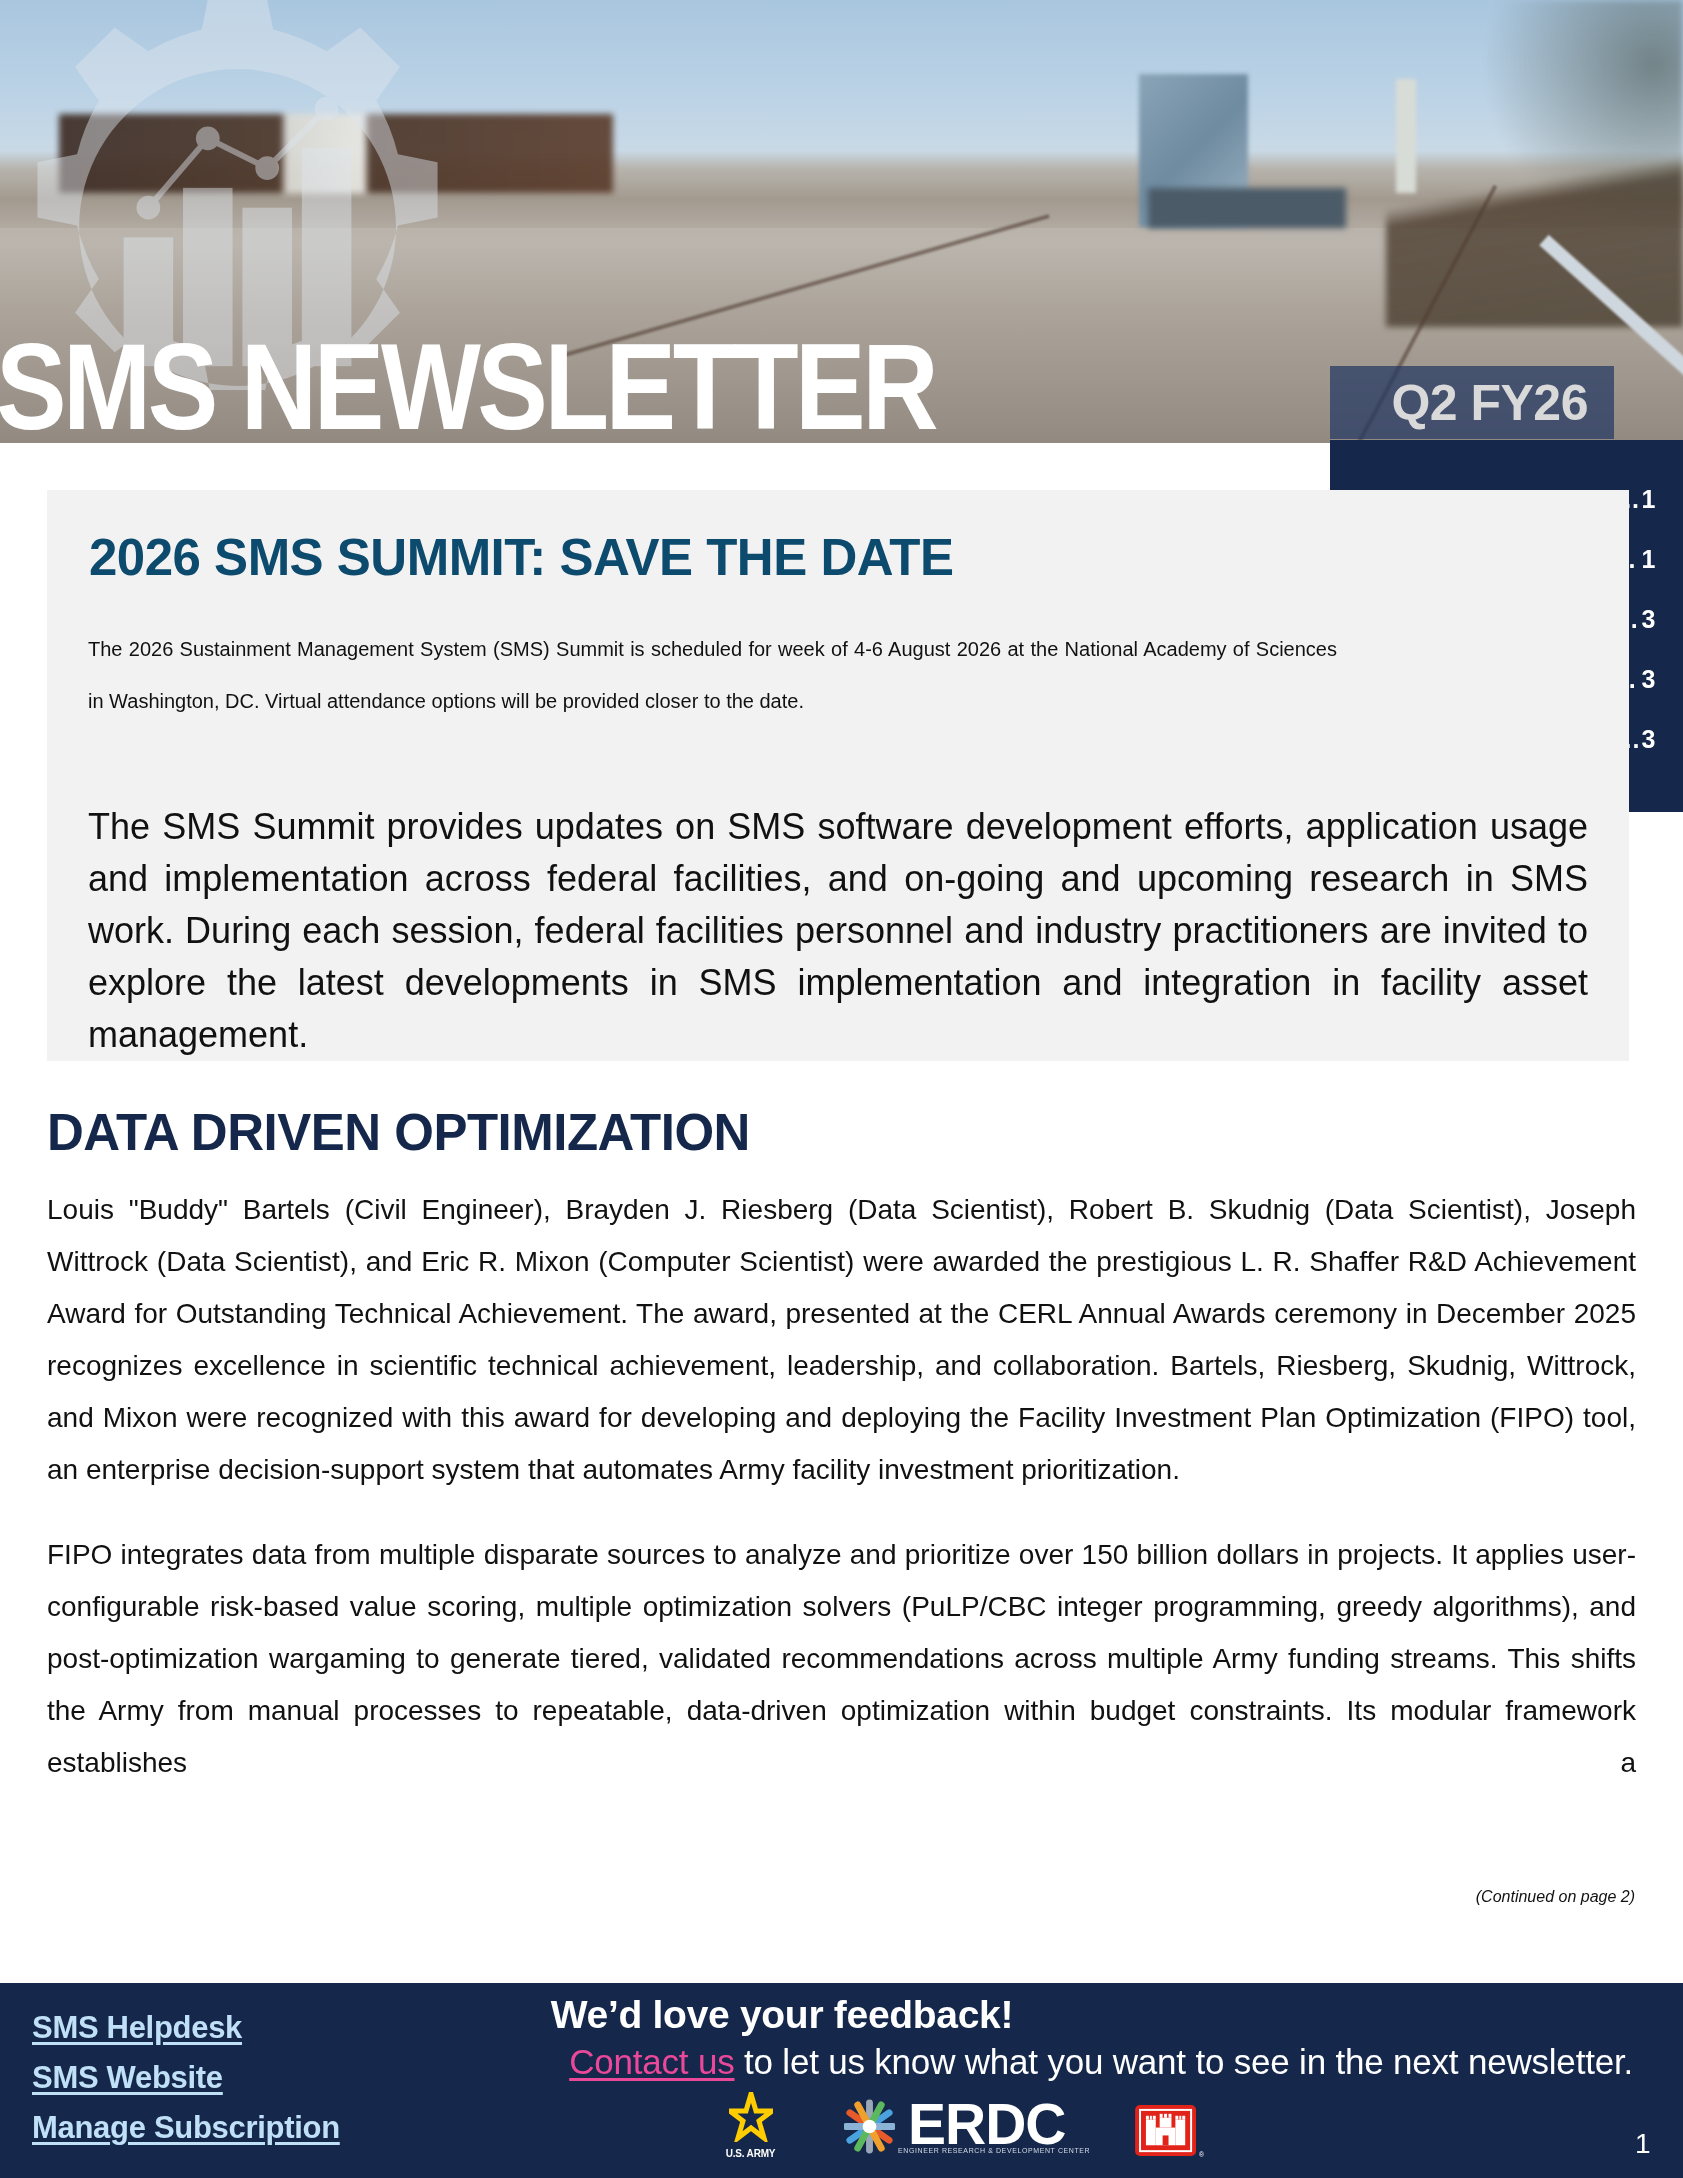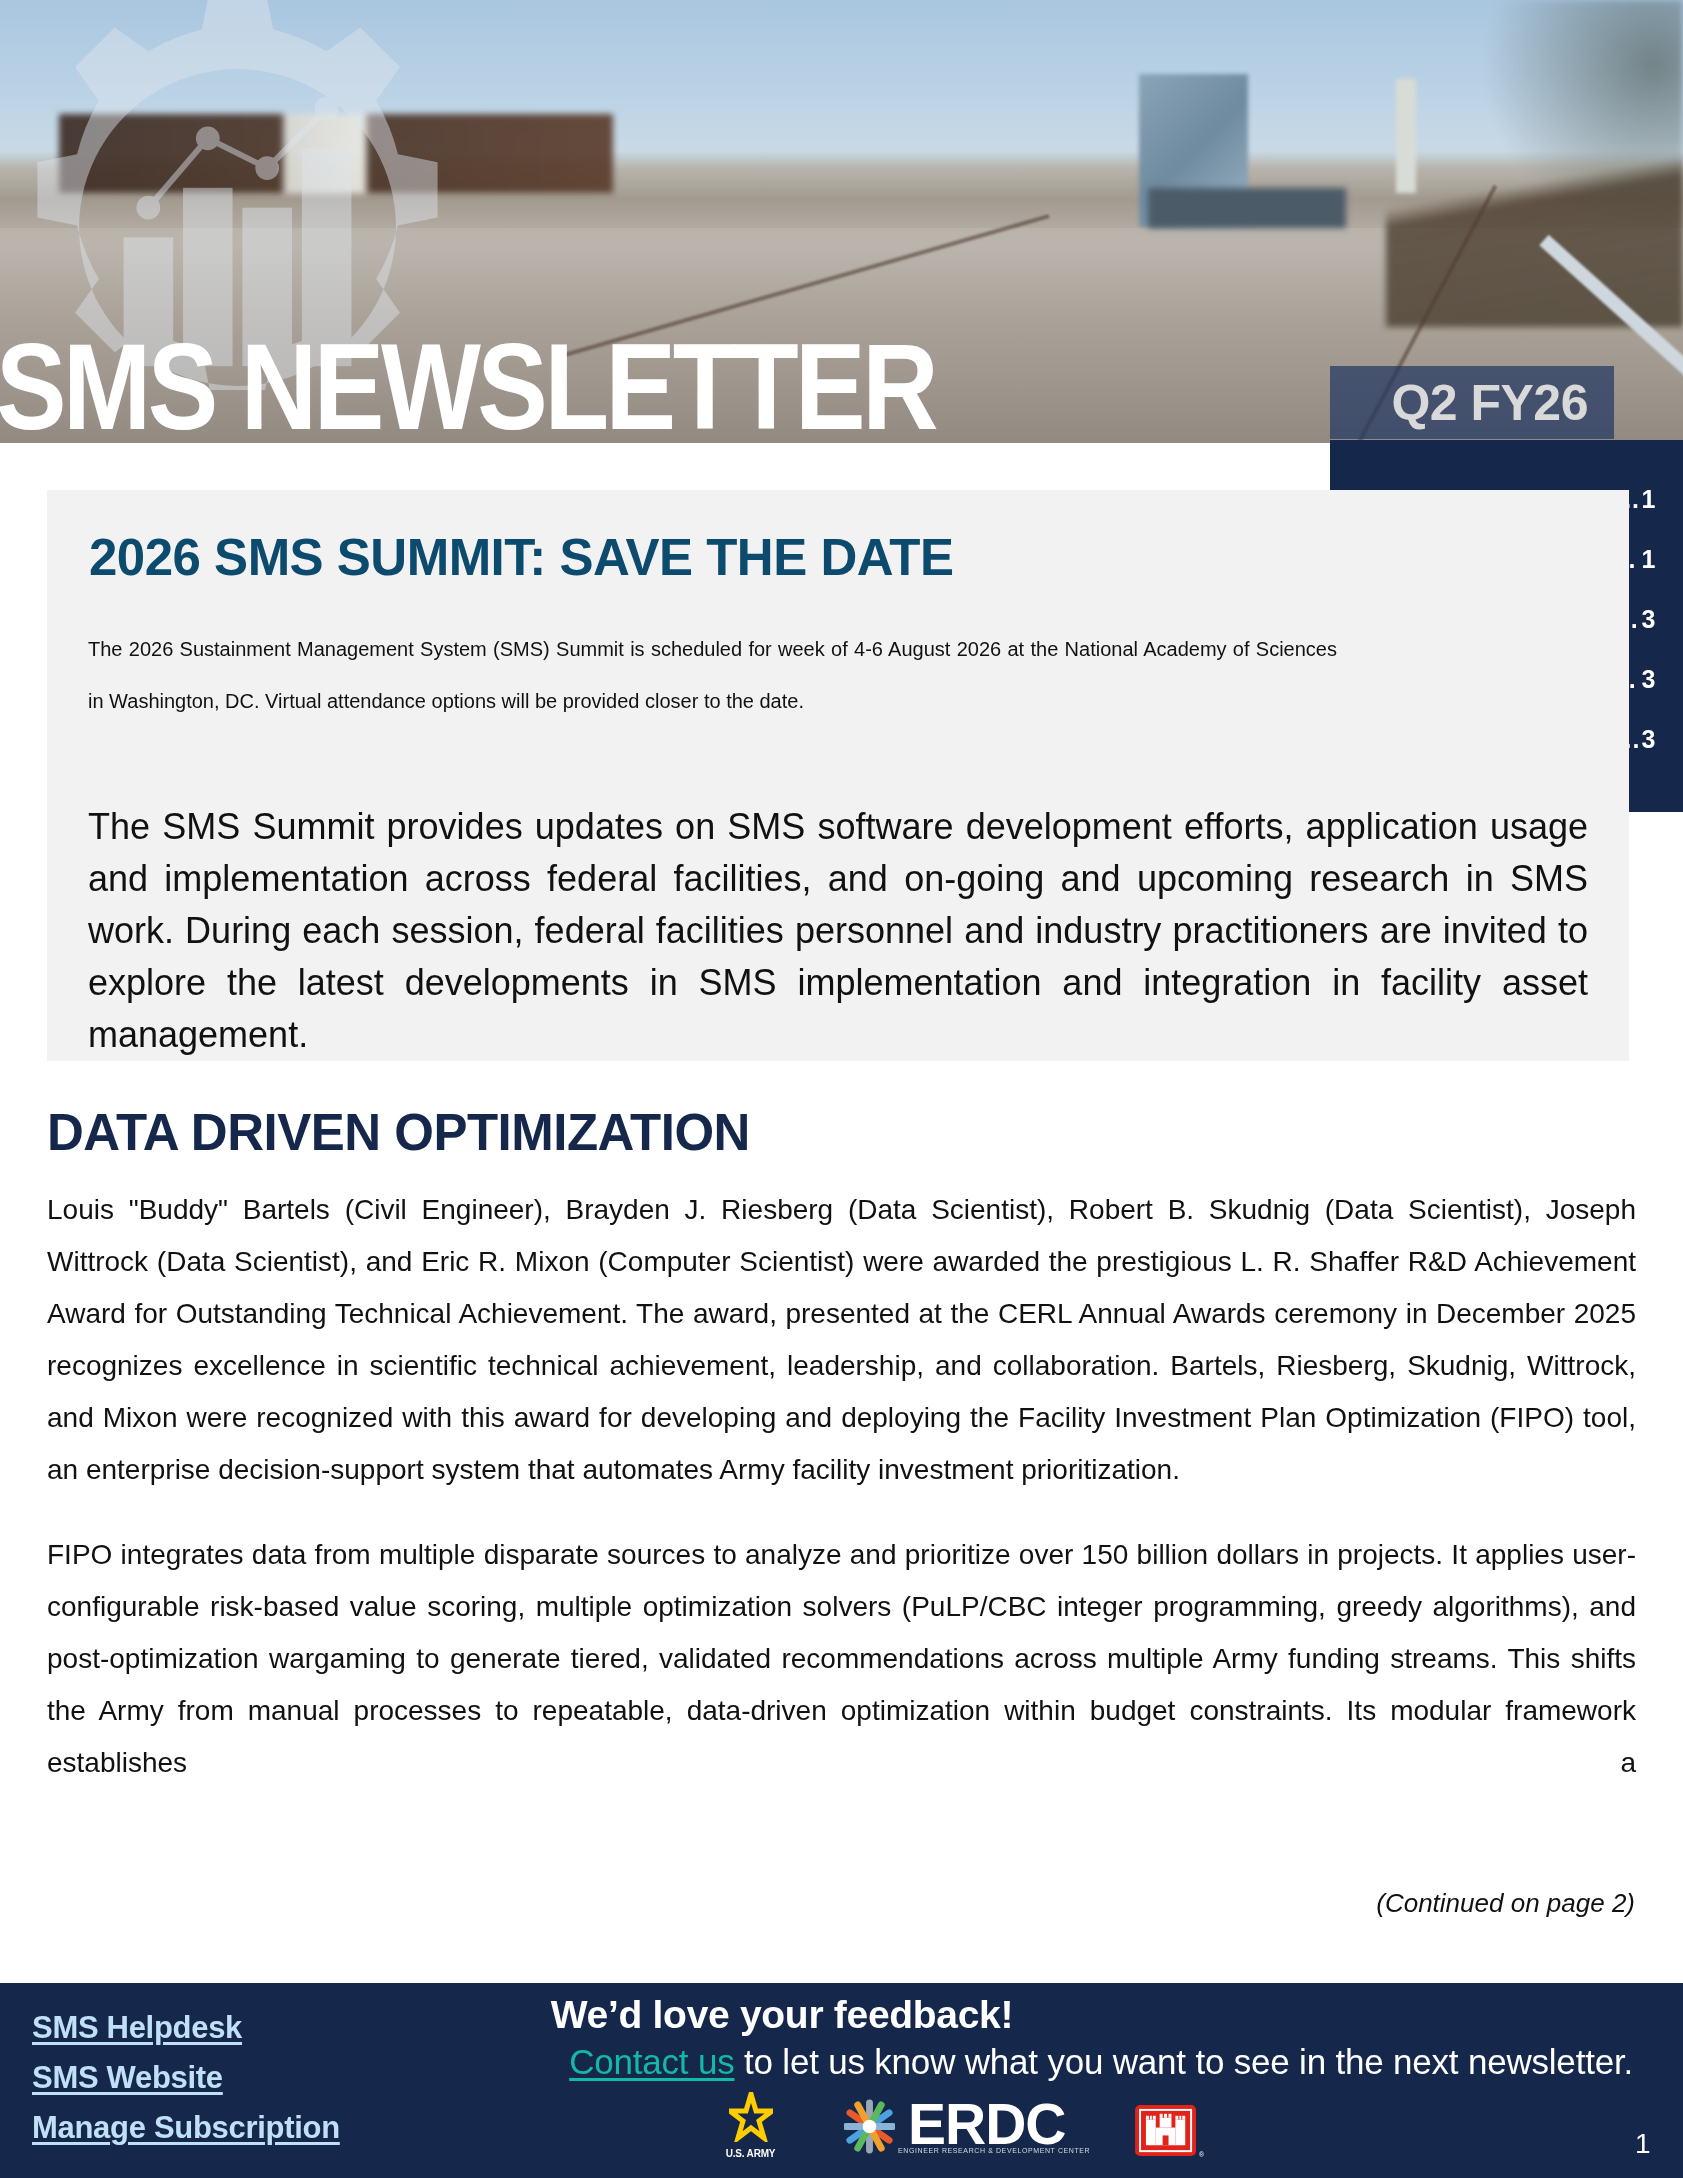--- a/index.html
+++ b/index.html
@@ -82,41 +82,41 @@
   .dd-heading {
     position: absolute; left: 47px; top: 1103px;
     color: #15284b; font-weight: 700; font-size: 51px; letter-spacing: -0.5px; white-space: nowrap;
   }
   .dd-body { position: absolute; left: 47px; top: 1184px; width: 1589px; }
   .dd-body p { font-size: 28px; line-height: 52px; text-align: justify; color: #111; }
   .dd-body p + p { margin-top: 33px; }
   .dd-body p.last { text-align-last: justify; }
   .continued {
     position: absolute; right: 48px; top: 1888px;
-    font-style: italic; font-size: 26px; color: #111; margin-left: 45px;
+    font-style: italic; font-size: 16px; color: #111; margin-left: 45px;
   }
 
   
   .footer {
     position: absolute; left: 0; top: 1983px; width: 1683px; height: 195px;
     background: #15284b; color: #ffffff;
   }
   .footer .links { position: absolute; left: 32px; top: 20px; }
   .footer .links a {
     display: block; color: #bfe0f7; font-weight: 700; font-size: 31px; line-height: 50px;
     text-decoration: underline; text-underline-offset: 4px; letter-spacing: -0.3px;
   }
   .footer .fb-title {
     position: absolute; left: 0; width: 1485px; top: 10px; text-align: center; padding-left: 79px;
     font-weight: 700; font-size: 39px; letter-spacing: -0.3px;
   }
   .footer .fb-line {
     position: absolute; right: 50px; top: 59px; font-size: 35px; letter-spacing: -0.2px; white-space: nowrap;
   }
-  .footer .fb-line a { color: #14b8a6; text-decoration: underline; text-underline-offset: 4px; }
+  .footer .fb-line a { color: #ec4899; text-decoration: underline; text-underline-offset: 4px; }
   .logo-army { position: absolute; left: 721px; top: 2092px; width: 59px; height: 79px; text-align: center; }
   .logo-army .cap { display: block; color: #fff; font-weight: 700; font-size: 10px; margin-top: 2px; letter-spacing: -0.2px; }
   .logo-erdc { position: absolute; left: 844px; top: 2097px; width: 223px; height: 63px; }
   .logo-erdc .word { position: absolute; left: 64px; top: -6px; color: #fff; font-weight: 700; font-size: 57px; letter-spacing: -1px; }
   .logo-erdc .sub { position: absolute; left: 54px; top: 50px; color: #d5dbe6; font-size: 7px; letter-spacing: 0.6px; white-space: nowrap; }
   .logo-usace { position: absolute; left: 1134px; top: 2104px; width: 71px; height: 55px; }
   .pn { position: absolute; left: 1635px; top: 2128px; font-size: 28px; color: #fff; }
 </style>
 </head>
 <body>

